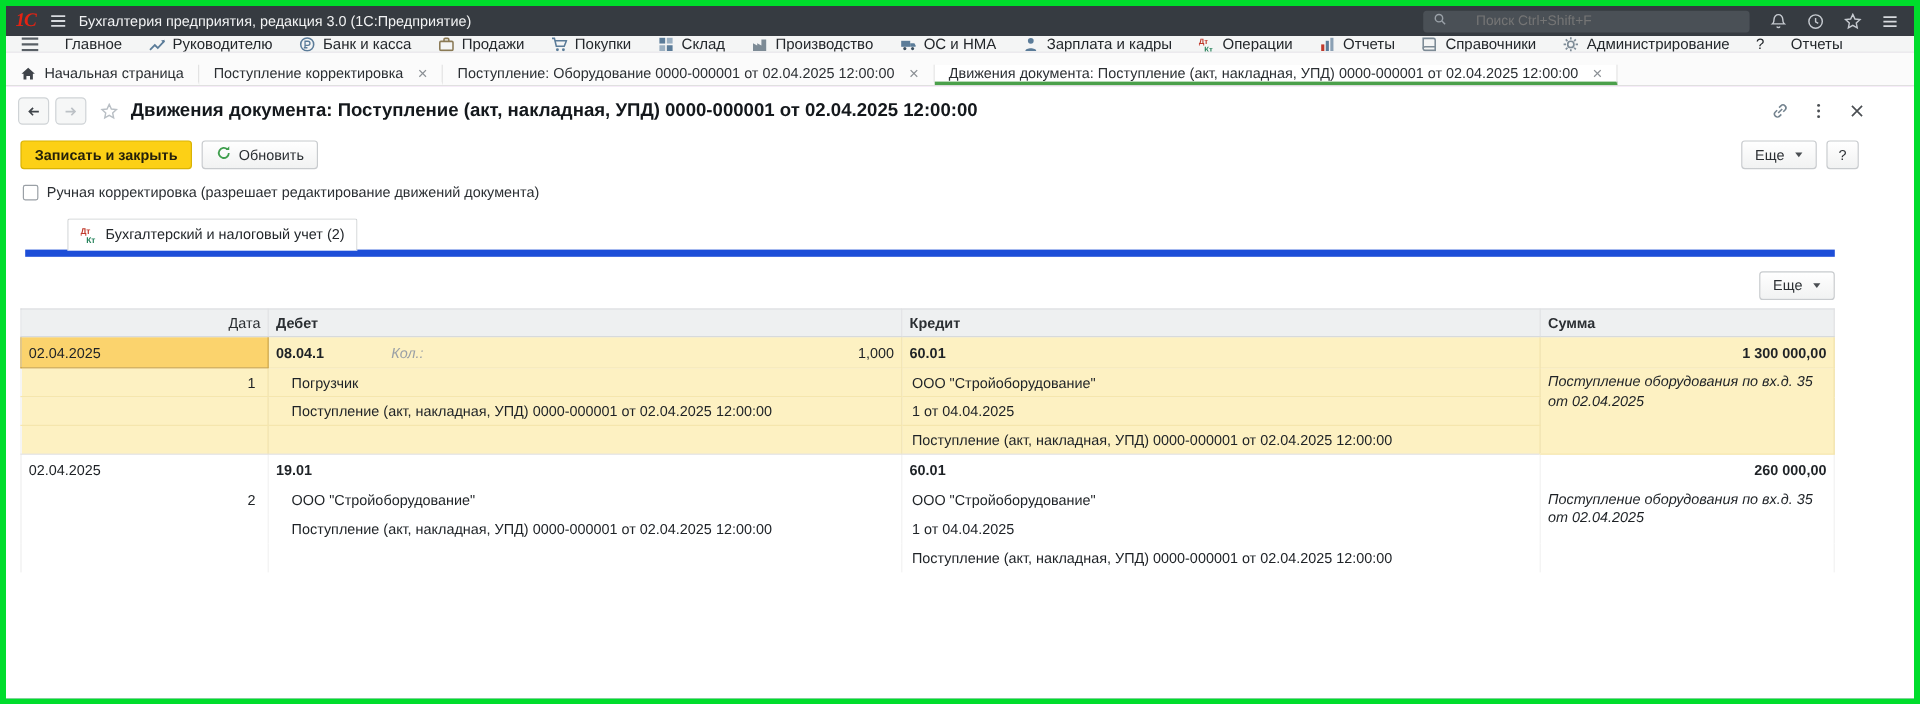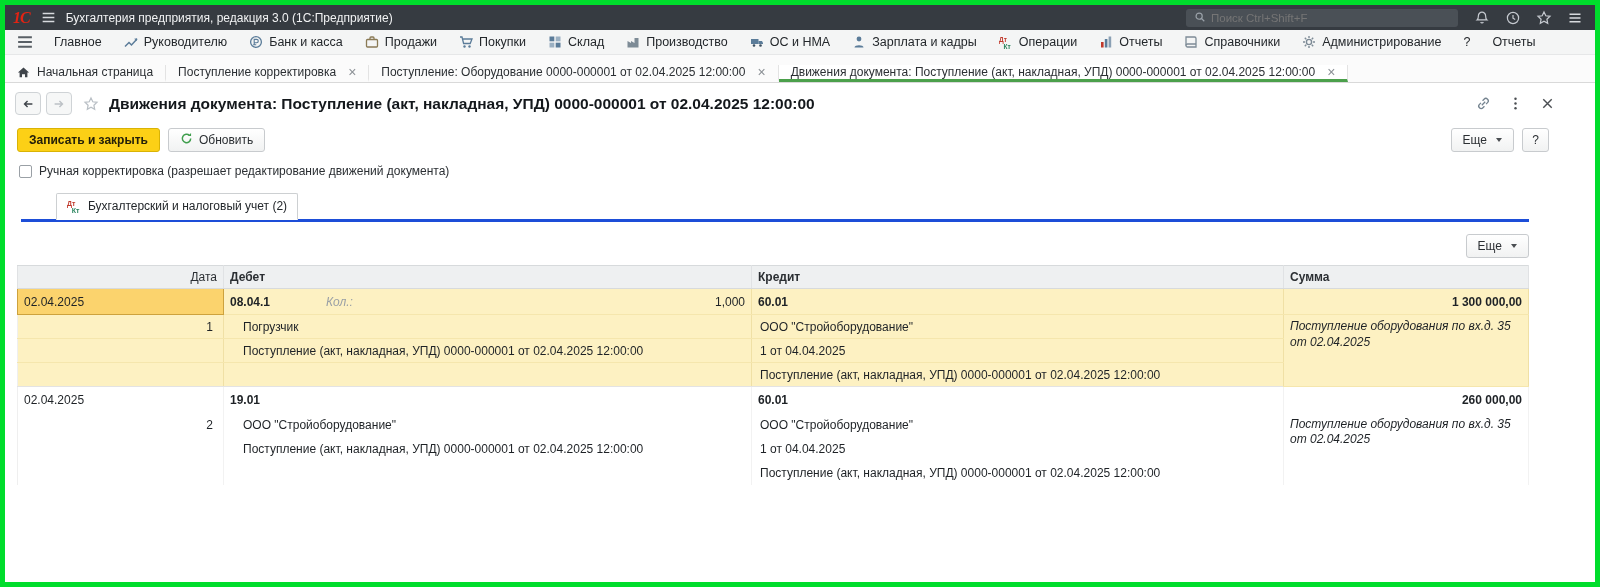--- a/index.html
+++ b/index.html
@@ -10,30 +10,30 @@
            display:flex; flex-direction:column; overflow:hidden; position:relative; }
 
   
   .titlebar { height:25px; background:#363b41; display:flex; align-items:center;
               padding:0 12px 0 8px; flex:0 0 auto; }
   .logo-1c { color:#e42313; font-weight:bold; font-style:italic; font-size:16px;
              font-family:"Liberation Serif","DejaVu Serif",serif; margin-right:10px; letter-spacing:-1px; }
   .tb-burger { width:17px; height:17px; margin-right:9px; display:flex; align-items:center; }
   .app-title { font-size:12px; color:#f2f3f4; white-space:nowrap; }
   .tb-search { margin-left:auto; width:272px; height:18px; background:#4a5056; border-radius:3px;
-               display:flex; align-items:center; gap:5px; padding:0 8px; }
+               display:flex; align-items:center; gap:24px; padding:0 8px; }
   .tb-search svg { flex:0 0 auto; }
   .tb-search input { background:transparent; border:none; outline:none; color:#a5abb1;
                      font-size:11.5px; width:100%; font-family:inherit; }
   .tb-right { display:flex; align-items:center; gap:15px; margin-left:16px; }
   .tb-ic { width:16px; height:16px; display:flex; align-items:center; }
   .tb-ic svg { width:16px; height:16px; }
 
   
-  .menubar { height:25px; background:#f4f5f5; display:flex; align-items:center;
+  .menubar { height:14px; background:#f4f5f5; display:flex; align-items:center;
              padding:0 0 0 6px; flex:0 0 auto; overflow:hidden; white-space:nowrap;
              border-bottom:1px solid #e6e7e8; }
   .mb-burger { width:20px; height:20px; margin:0 8px 0 4px; display:flex; align-items:center; flex:0 0 auto; }
   .menu-item { display:inline-flex; align-items:center; gap:6px; padding:0 11px; height:29px;
                font-size:12.5px; color:#23272b; cursor:default; flex:0 0 auto; }
   .mi-icon, .mi-icon svg { width:14px; height:14px; display:inline-block; }
 
   
   .tabbar { height:28px; background:#fbfbfb; display:flex; align-items:flex-end;
             border-bottom:1px solid #d9d9d9; flex:0 0 auto; overflow:hidden; }
@@ -65,21 +65,21 @@
   .btn-primary { background:#fcd016; border-color:#d9b305; font-weight:700; color:#24200a; }
   .btn-help { width:27px; justify-content:center; padding:0; }
   .caret { width:0; height:0; border-left:3.5px solid transparent; border-right:3.5px solid transparent;
            border-top:4px solid #4a4e52; margin-left:3px; }
   .spacer { flex:1; }
 
   .checkbox-row { display:flex; align-items:center; gap:7px; margin:1px 0 0 14px;
                   font-size:12px; color:#2b2f33; height:20px; }
   .cbx { width:13px; height:13px; border:1px solid #9aa0a6; border-radius:2px; background:#fff; flex:0 0 auto; }
 
-  .itabs { margin:12px 66px 12px 16px; border-bottom:3px solid #1d4ed8; display:flex;padding-left:35px; }
+  .itabs { margin:12px 66px 12px 16px; border-bottom:6px solid #1d4ed8; display:flex;padding-left:35px; }
   .itab { display:inline-flex; align-items:center; gap:7px; padding:5px 10px 6px; background:#fff;
           border:1px solid #cdd0d2; border-bottom:1px solid #fff; margin-bottom:-1px; font-size:12px;
           color:#23272b; border-radius:2px 2px 0 0; }
   .itab .mi-icon svg { width:15px; height:15px; }
 
   .more-row { margin:9px 66px 7px 16px; display:flex; justify-content:flex-end; }
 
   
   .mov-table { border-collapse:collapse; table-layout:fixed; width:calc(100% - 78px);
                margin:0 66px 0 12px; font-size:12px; color:#1e2226; }

